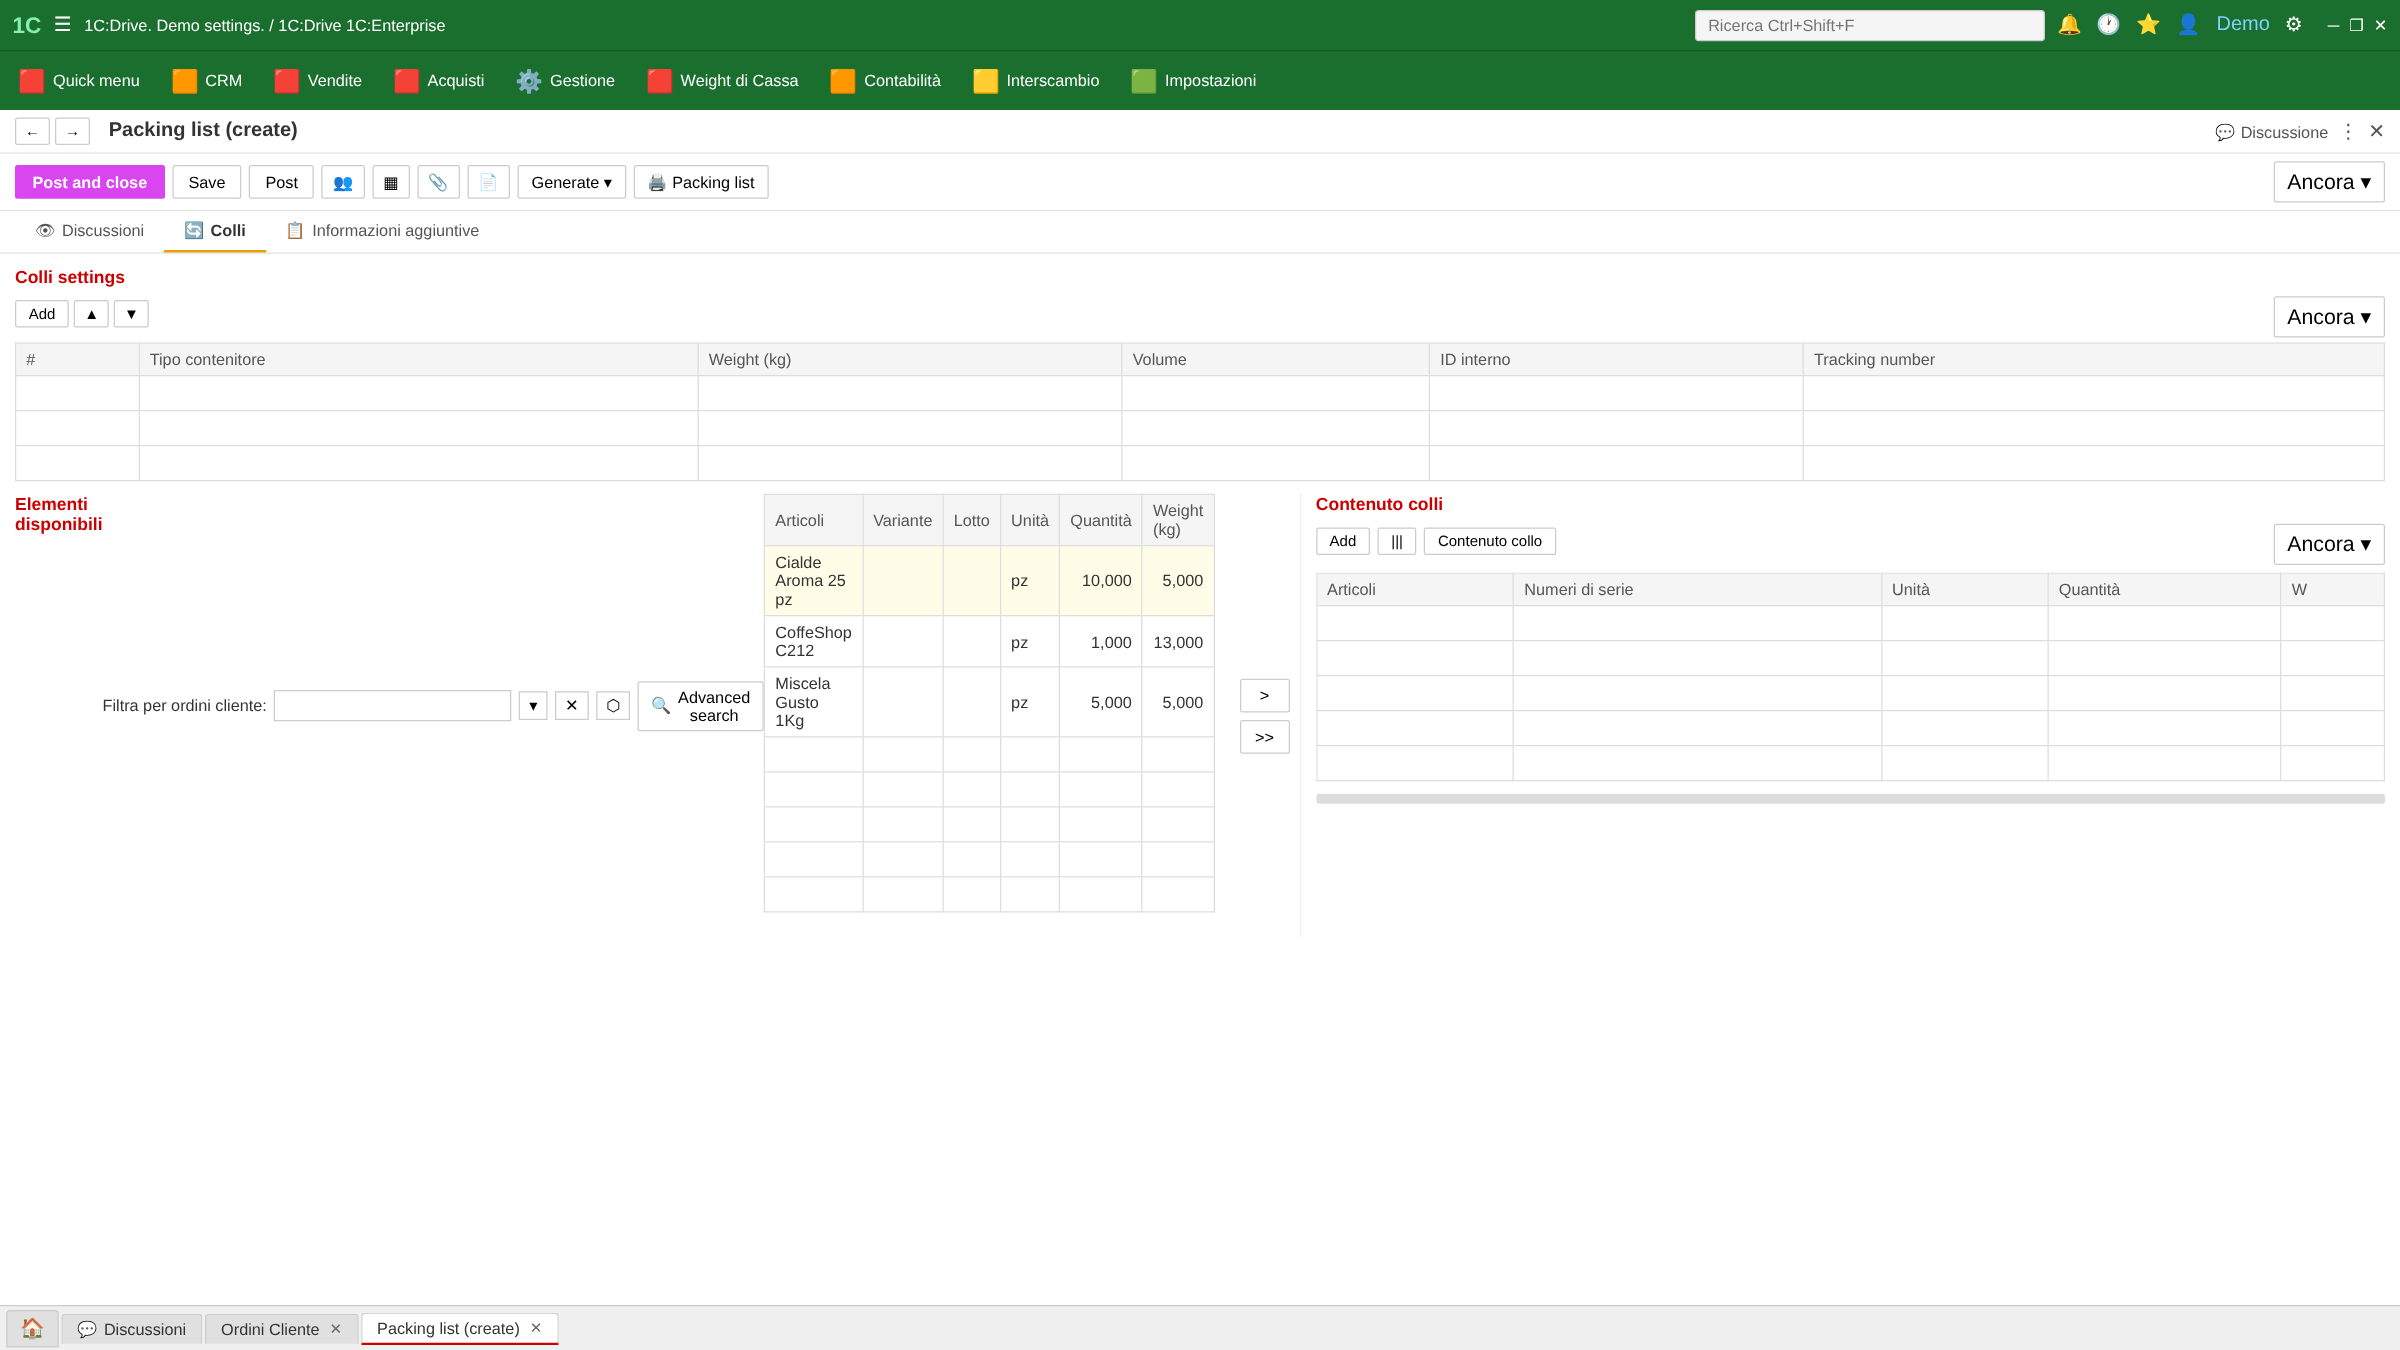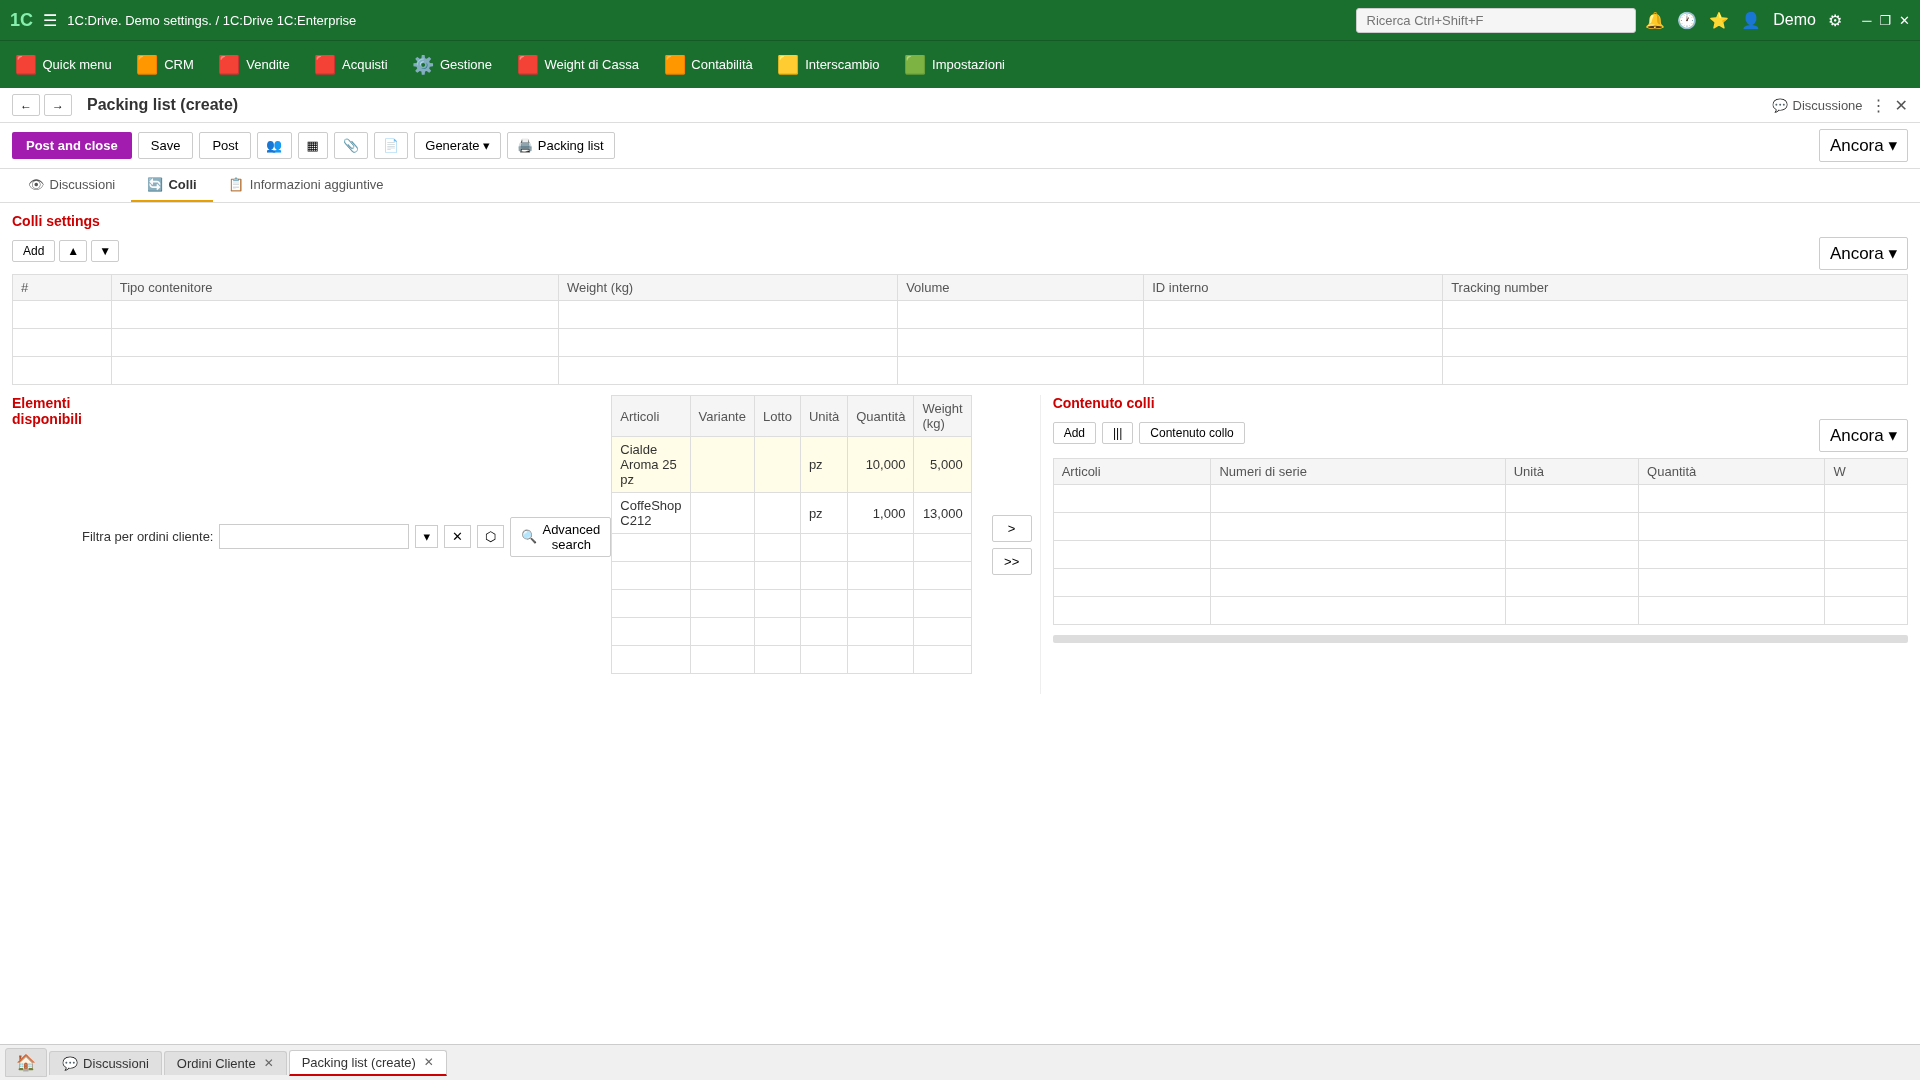--- a/index.html
+++ b/index.html
@@ -22,21 +22,21 @@
       background: #f5f5f5;
       border: 1px solid #ccc;
       border-radius: 3px;
       padding: 4px 10px;
       width: 280px;
       color: #666;
       font-size: 13px;
     }
     .top-bar-icons { display: flex; gap: 12px; align-items: center; color: white; }
     .top-bar-icons span { cursor: pointer; font-size: 16px; }
-    .top-bar-user { color: #ffffff; font-size: 13px; }
+    .top-bar-user { color: #7dd3fc; font-size: 13px; }
     .top-bar-window-controls { display: flex; gap: 8px; color: white; font-size: 14px; margin-left: 10px; }
     .top-bar-window-controls span { cursor: pointer; }
 
     
     .nav-bar {
       background: #1a6e2e;
       height: 48px;
       display: flex;
       align-items: center;
       padding: 0 5px;
@@ -88,21 +88,21 @@
     
     .toolbar {
       display: flex;
       align-items: center;
       padding: 6px 12px;
       border-bottom: 1px solid #ddd;
       background: white;
       gap: 6px;
     }
     .btn-post-close {
-      background: #a21caf;
+      background: #d946ef;
       color: white;
       border: none;
       padding: 6px 14px;
       font-size: 13px;
       font-weight: bold;
       cursor: pointer;
       border-radius: 2px;
     }
     .btn-normal {
       background: white;
@@ -580,20 +580,28 @@
       <td style="text-align:right">5,000</td>
     </tr>
               <tr>
       <td>CoffeShop C212</td>
       <td></td>
       <td></td>
       <td>pz</td>
       <td style="text-align:right">1,000</td>
       <td style="text-align:right">13,000</td>
     </tr>
+              <tr>
+      <td>Miscela Gusto 1Kg</td>
+      <td></td>
+      <td></td>
+      <td>pz</td>
+      <td style="text-align:right">5,000</td>
+      <td style="text-align:right">5,000</td>
+    </tr>
               <tr class="row-empty">
                 <td></td>
                 <td></td>
                 <td></td>
                 <td></td>
                 <td></td>
                 <td></td>
               </tr>
               <tr class="row-empty">
                 <td></td>

